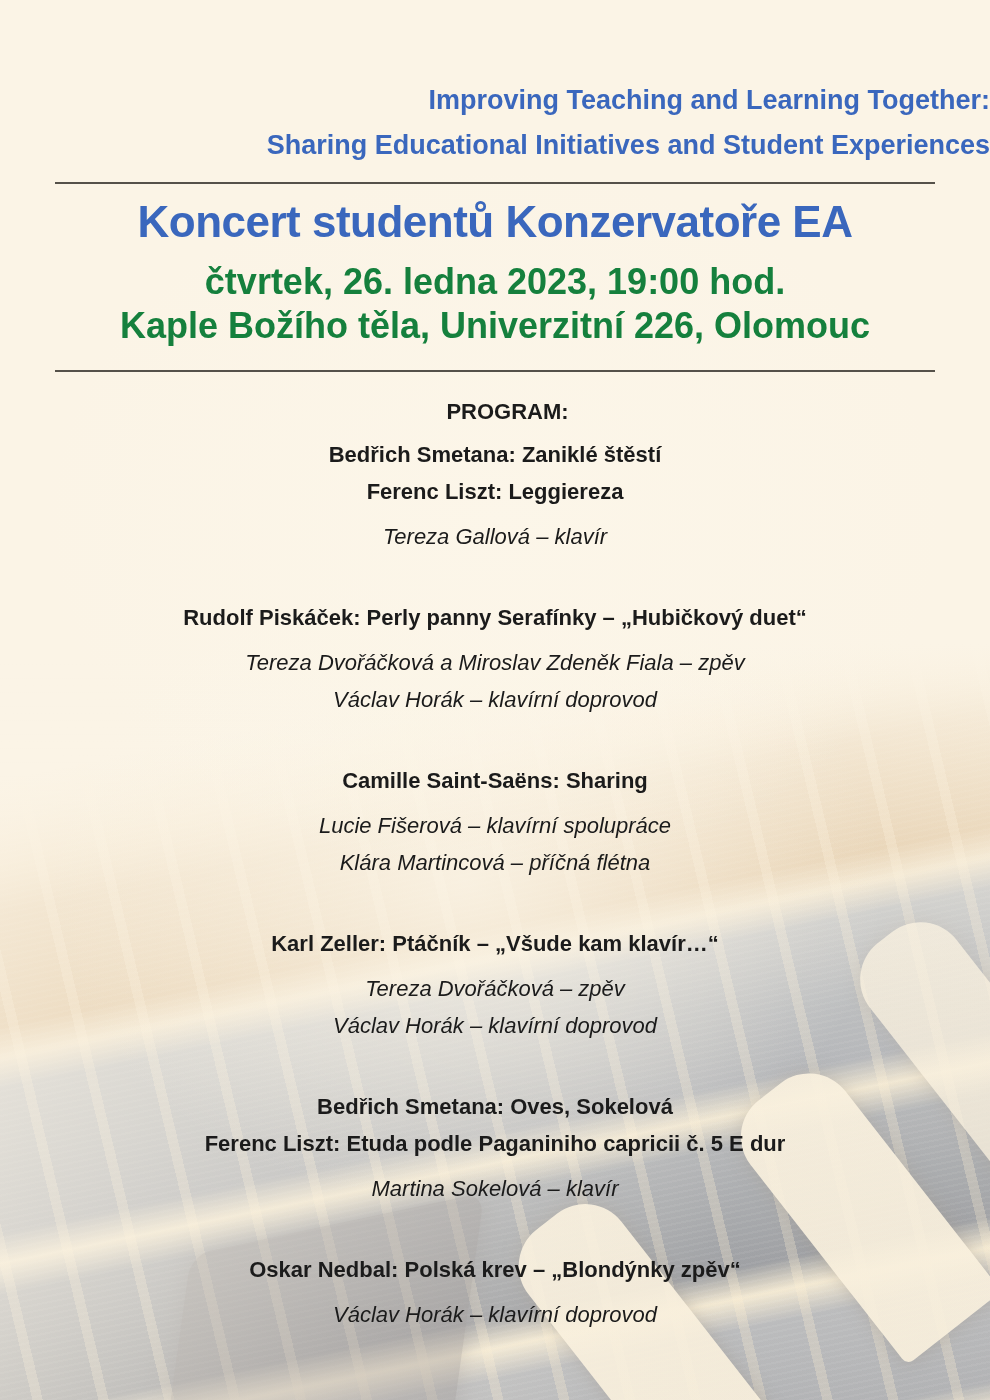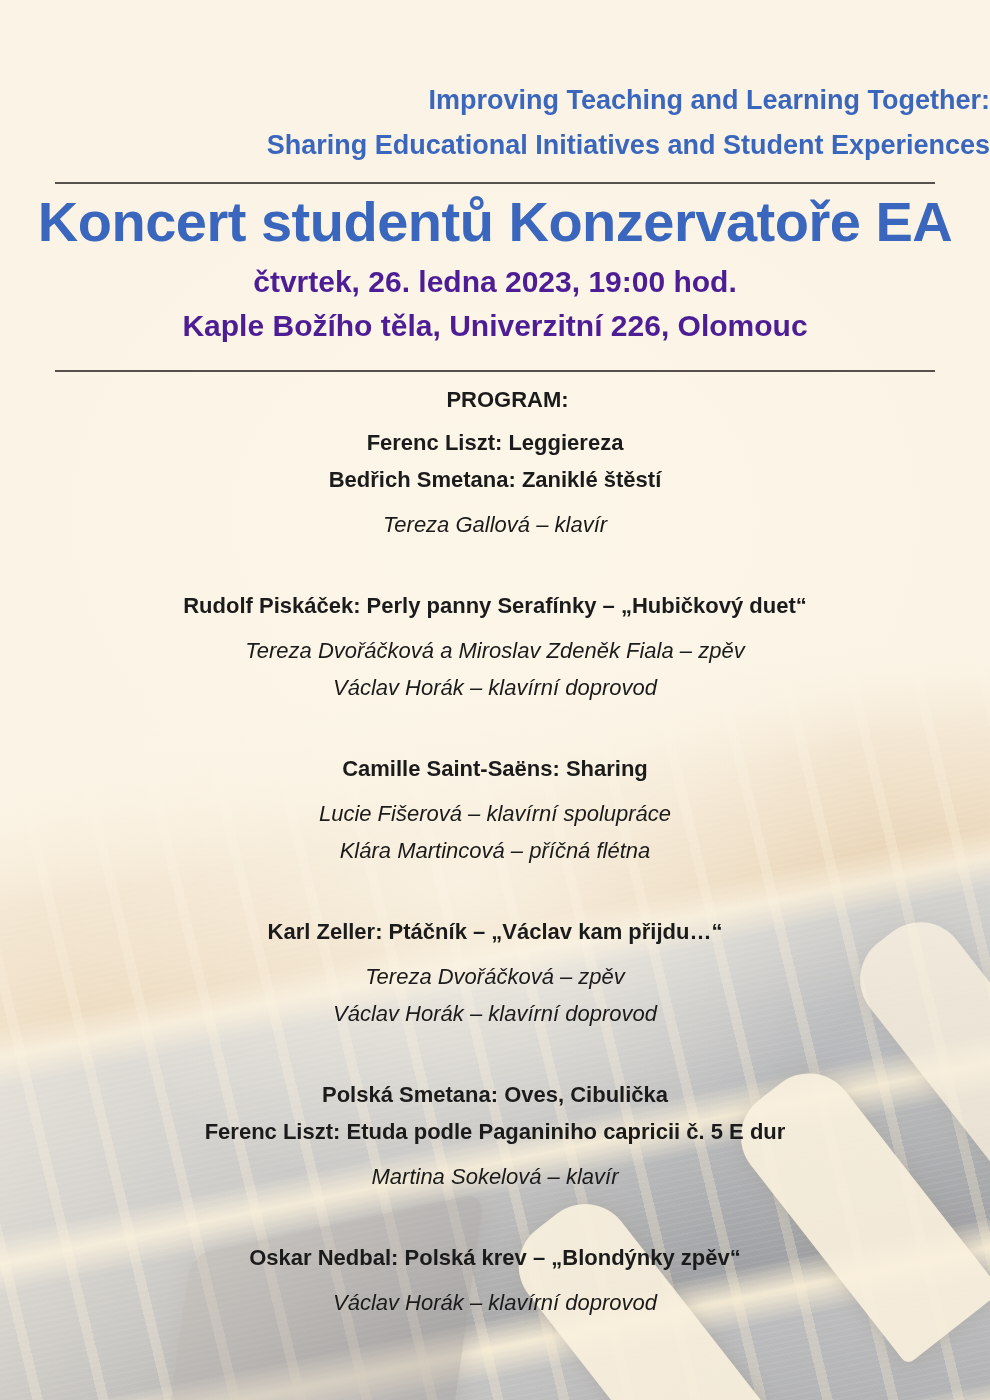--- a/index.html
+++ b/index.html
@@ -77,30 +77,30 @@
     text-align:right;
   }
   .rule{
     width:880px;margin:0 auto;
     border:0;border-top:2px solid #55514a;
   }
   .rule-top{margin-top:14px;}
   .rule-bottom{margin-top:22px;}
   .title{
     margin:12px 0 0;
-    font-size:56px;line-height:52px;font-weight:bold;
+    font-size:44px;line-height:52px;font-weight:bold;
     color:#3a67bd;letter-spacing:-0.5px;
   }
   .meta{
-    font-size:30px;line-height:44px;font-weight:bold;
-    color:#4c1d95;
+    font-size:36px;line-height:44px;font-weight:bold;
+    color:#15803d;
   }
   .meta-first{margin-top:12px;}
   .program-label{
-    margin-top:10px;
+    margin-top:22px;
     font-size:22px;line-height:36px;font-weight:bold;padding-left:25px;
   }
   .group{margin-top:44px;}
   .group-first{margin-top:6px;}
   .piece{font-size:22px;line-height:37px;font-weight:bold;}
   .performers{margin-top:8px;}
   .performer{font-size:22px;line-height:37px;font-style:italic;}
 </style>
 </head>
 <body>
@@ -126,22 +126,22 @@
 
     <h1 class="title">Koncert studentů Konzervatoře EA</h1>
     <div class="meta meta-first">čtvrtek, 26. ledna 2023, 19:00 hod.</div>
     <div class="meta">Kaple Božího těla, Univerzitní 226, Olomouc</div>
 
     <hr class="rule rule-bottom">
 
     <div class="program-label">PROGRAM:</div>
 
     <section class="group group-first">
+      <div class="piece">Bedřich Smetana: Zaniklé štěstí</div>
       <div class="piece">Ferenc Liszt: Leggiereza</div>
-      <div class="piece">Bedřich Smetana: Zaniklé štěstí</div>
       <div class="performers">
         <div class="performer">Tereza Gallová – klavír</div>
       </div>
     </section>
 
     <section class="group">
       <div class="piece">Rudolf Piskáček: Perly panny Serafínky – „Hubičkový duet“</div>
       <div class="performers">
         <div class="performer">Tereza Dvořáčková a Miroslav Zdeněk Fiala – zpěv</div>
         <div class="performer">Václav Horák – klavírní doprovod</div>
@@ -150,29 +150,29 @@
 
     <section class="group">
       <div class="piece">Camille Saint-Saëns: Sharing</div>
       <div class="performers">
         <div class="performer">Lucie Fišerová – klavírní spolupráce</div>
         <div class="performer">Klára Martincová – příčná flétna</div>
       </div>
     </section>
 
     <section class="group">
-      <div class="piece">Karl Zeller: Ptáčník – „Václav kam přijdu…“</div>
+      <div class="piece">Karl Zeller: Ptáčník – „Všude kam klavír…“</div>
       <div class="performers">
         <div class="performer">Tereza Dvořáčková  – zpěv</div>
         <div class="performer">Václav Horák – klavírní doprovod</div>
       </div>
     </section>
 
     <section class="group">
-      <div class="piece">Polská Smetana: Oves, Cibulička</div>
+      <div class="piece">Bedřich Smetana: Oves, Sokelová</div>
       <div class="piece">Ferenc Liszt: Etuda podle Paganiniho capricii č. 5 E dur</div>
       <div class="performers">
         <div class="performer">Martina Sokelová – klavír</div>
       </div>
     </section>
 
     <section class="group">
       <div class="piece">Oskar Nedbal: Polská krev – „Blondýnky zpěv“</div>
       <div class="performers">
         <div class="performer">Václav Horák – klavírní doprovod</div>

